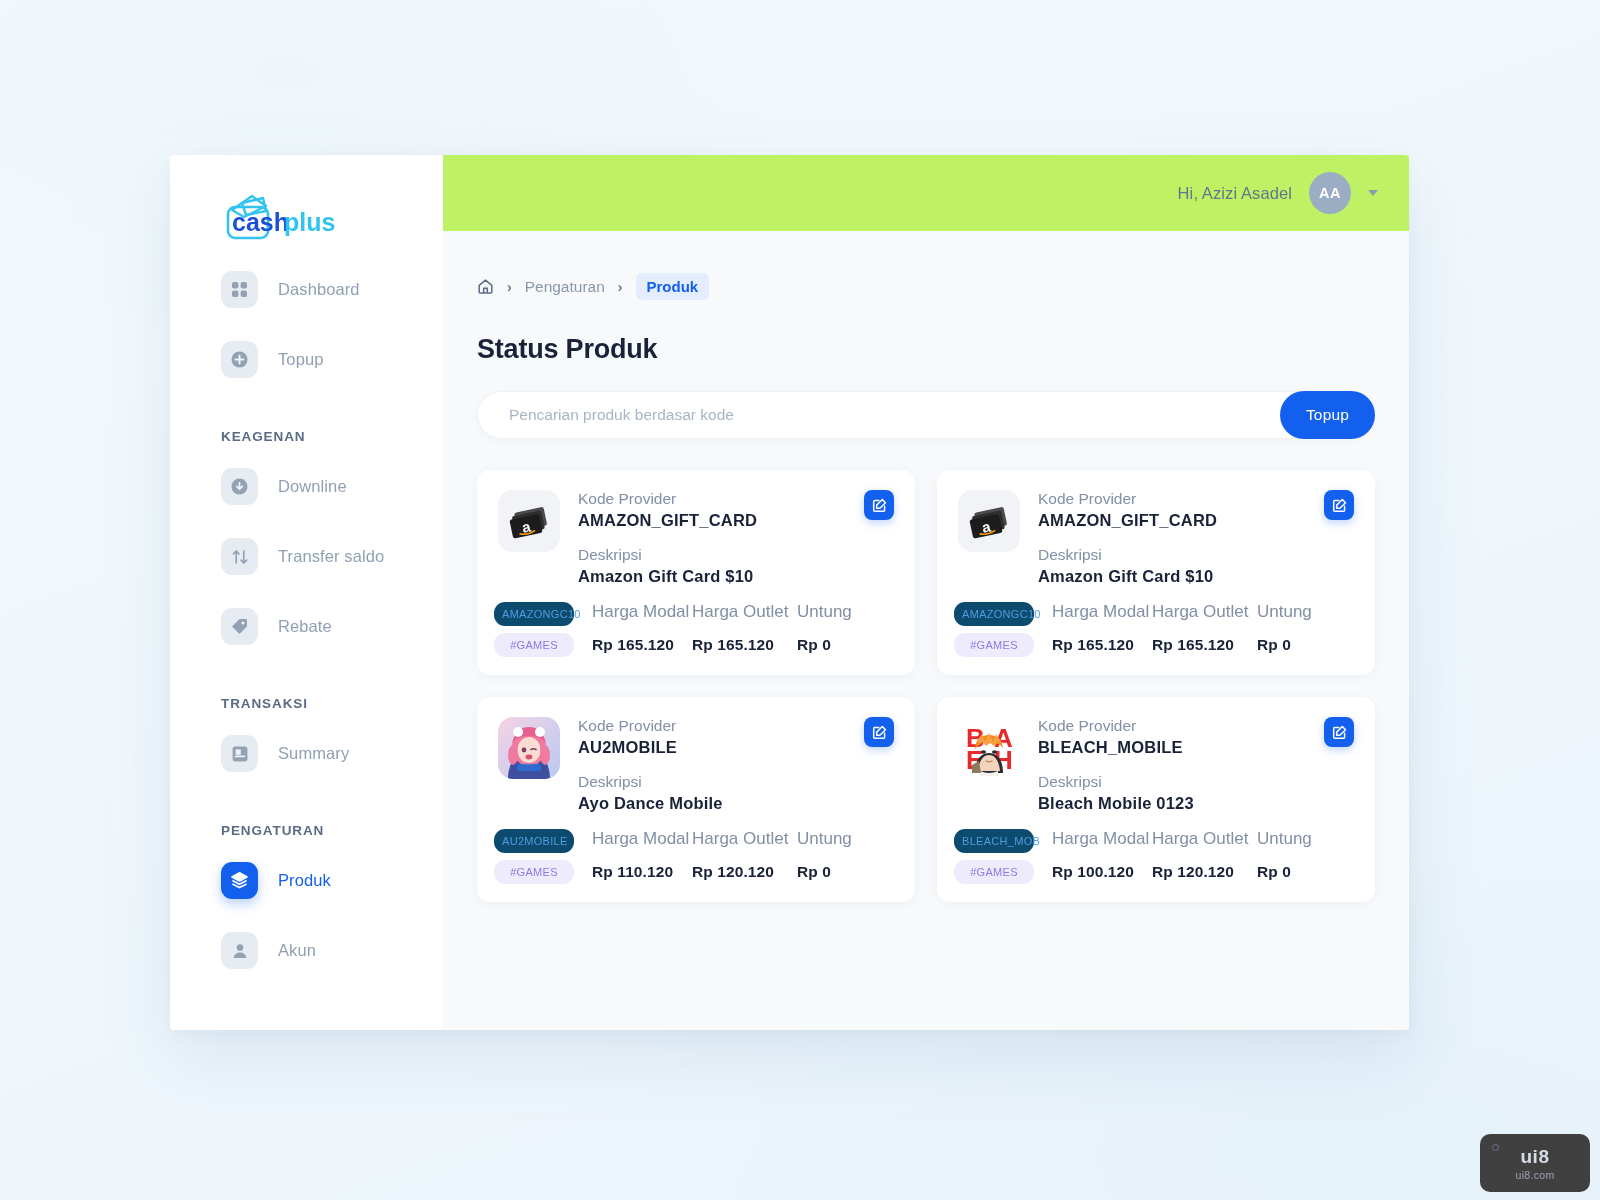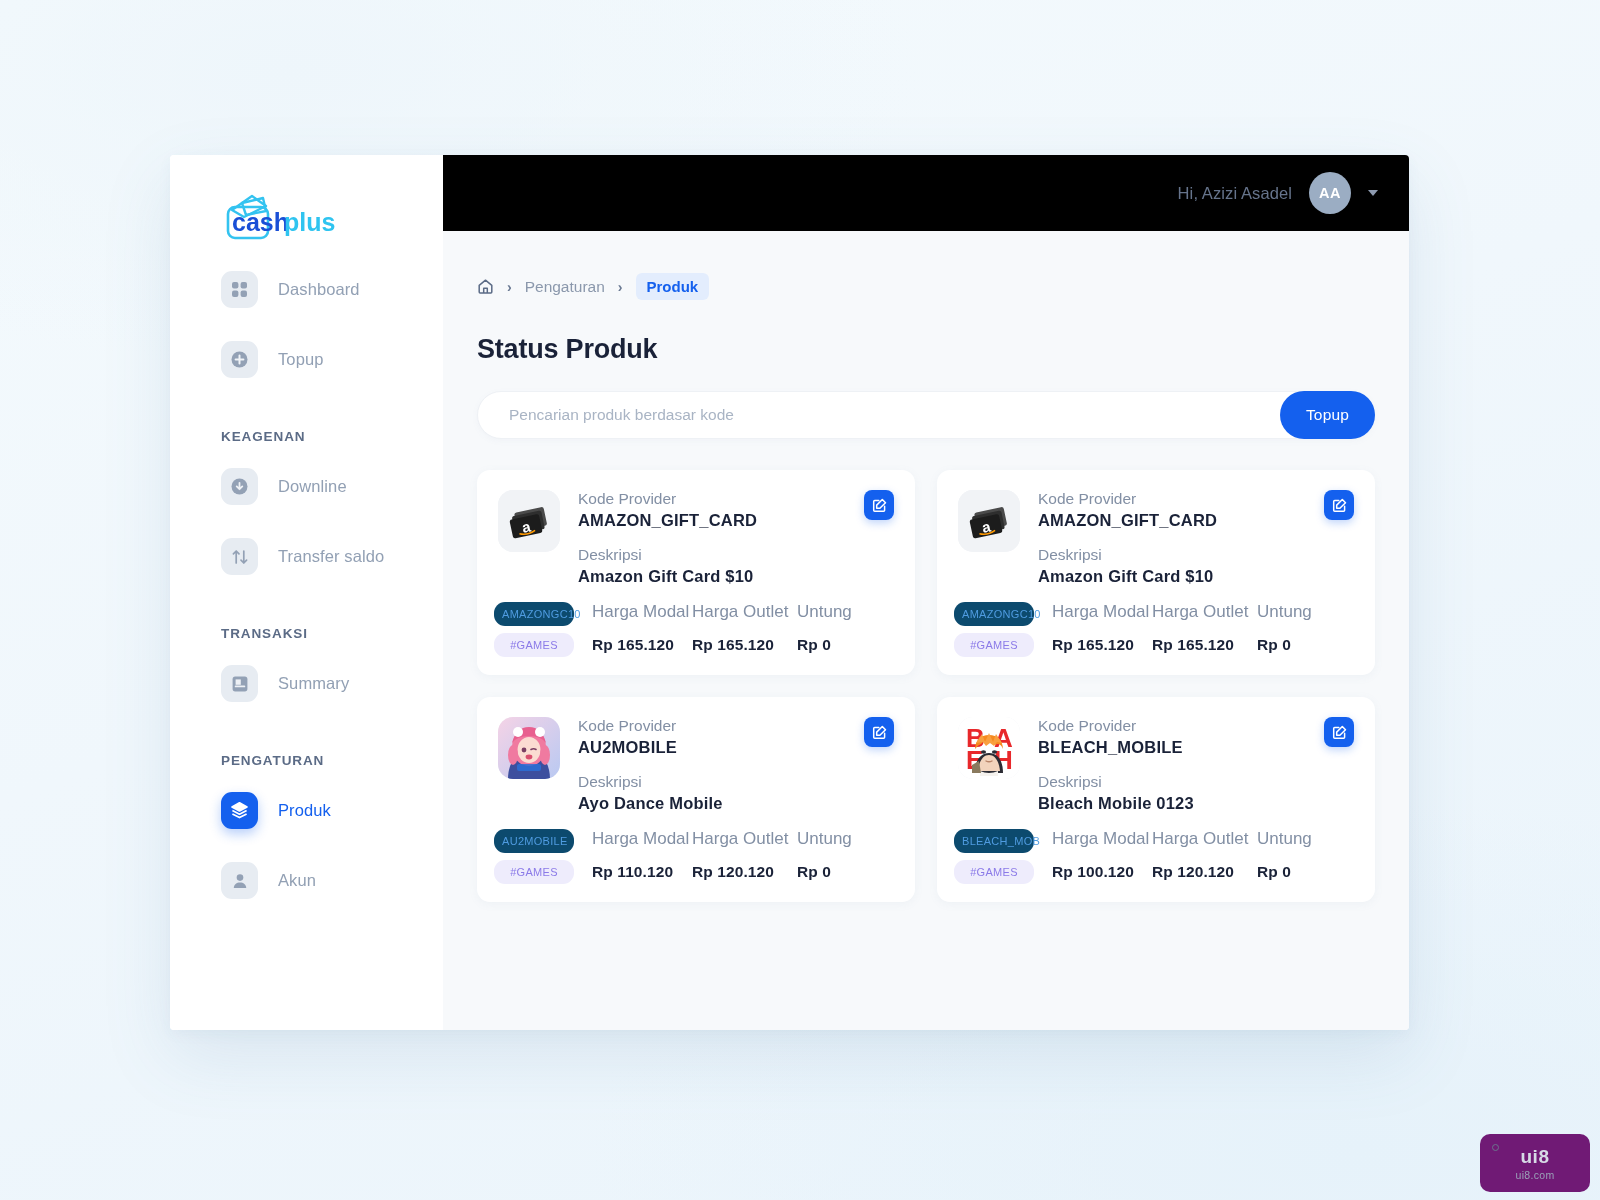--- a/index.html
+++ b/index.html
@@ -93,21 +93,21 @@
   
   .main-col {
     flex: 1 1 auto;
     display: flex;
     flex-direction: column;
     min-width: 0;
   }
   .topbar {
     height: 76px;
     flex: 0 0 76px;
-    background: #000000;
+    background: #bef264;
     display: flex;
     align-items: center;
     justify-content: flex-end;
     padding-right: 31px;
     gap: 17px;
   }
   .greeting {
     font-size: 16.5px;
     color: #66748c;
     letter-spacing: 0.1px;
@@ -306,21 +306,21 @@
     color: #1a2238;
     letter-spacing: 0.1px;
     margin-top: 14px;
   }
 
   
   .watermark {
     position: absolute;
     right: 10px; bottom: 8px;
     width: 110px; height: 58px;
-    background: #701a75;
+    background: #404040;
     border-radius: 10px;
     display: flex;
     flex-direction: column;
     align-items: center;
     justify-content: center;
     gap: 1px;
   }
   .wm-dot {
     position: absolute;
     left: 12px; top: 10px;
@@ -386,20 +386,29 @@
         <span class="nav-label">Downline</span>
       </div>
       <div class="nav-item">
         <span class="nav-icon">
           <svg width="18" height="18" viewBox="0 0 18 18" fill="none" stroke="currentColor" stroke-width="1.7" stroke-linecap="round" stroke-linejoin="round">
               <path d="M5.2 15V3M2.4 5.8l2.8-2.8 2.8 2.8"></path>
               <path d="M12.8 3v12M15.6 12.2l-2.8 2.8-2.8-2.8"></path>
             </svg>
         </span>
         <span class="nav-label">Transfer saldo</span>
+      </div>
+      <div class="nav-item">
+        <span class="nav-icon">
+          <svg width="19" height="19" viewBox="0 0 19 19">
+              <path d="M2 9.5 L9.5 2 H16 a1 1 0 0 1 1 1 v6.5 L9.5 17 Z" fill="currentColor"></path>
+              <circle cx="13" cy="6" r="1.6" fill="#eef1f5"></circle>
+            </svg>
+        </span>
+        <span class="nav-label">Rebate</span>
       </div>
     </div>
 
     <div class="spacer-2"></div>
 
     <div class="nav-group">
       <div class="nav-section-title">TRANSAKSI</div>
       <div class="nav-item">
         <span class="nav-icon">
           <svg width="18" height="18" viewBox="0 0 18 18">

